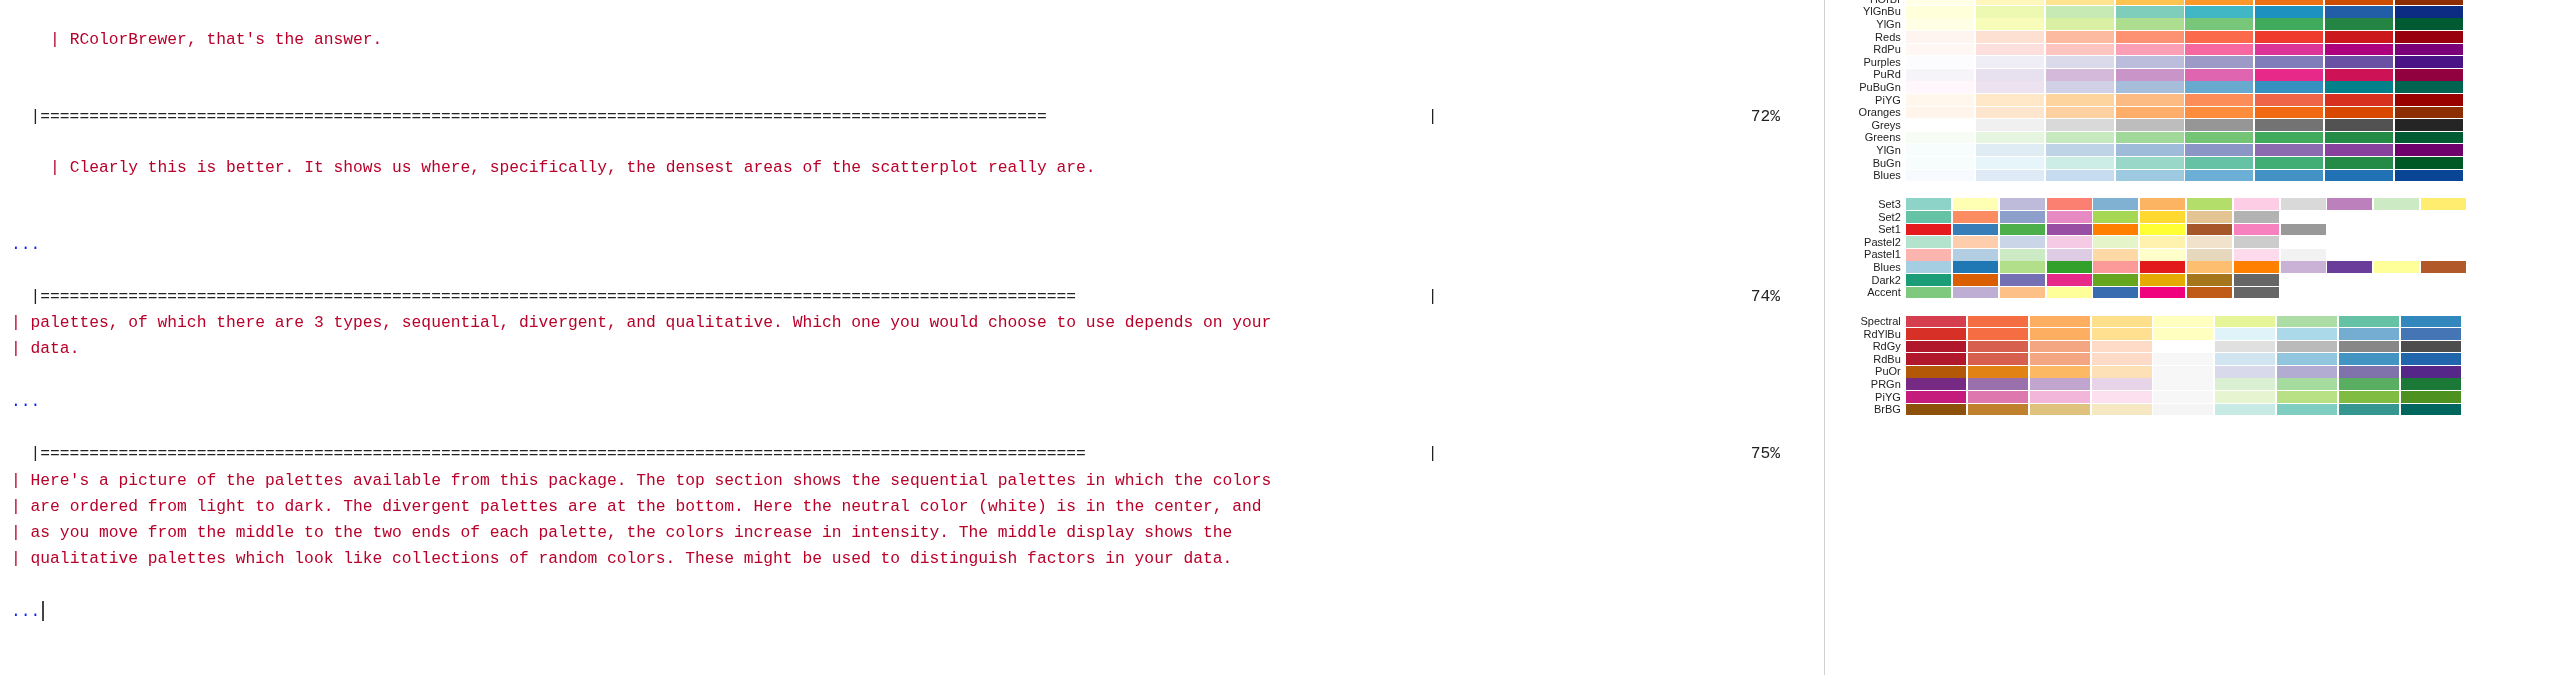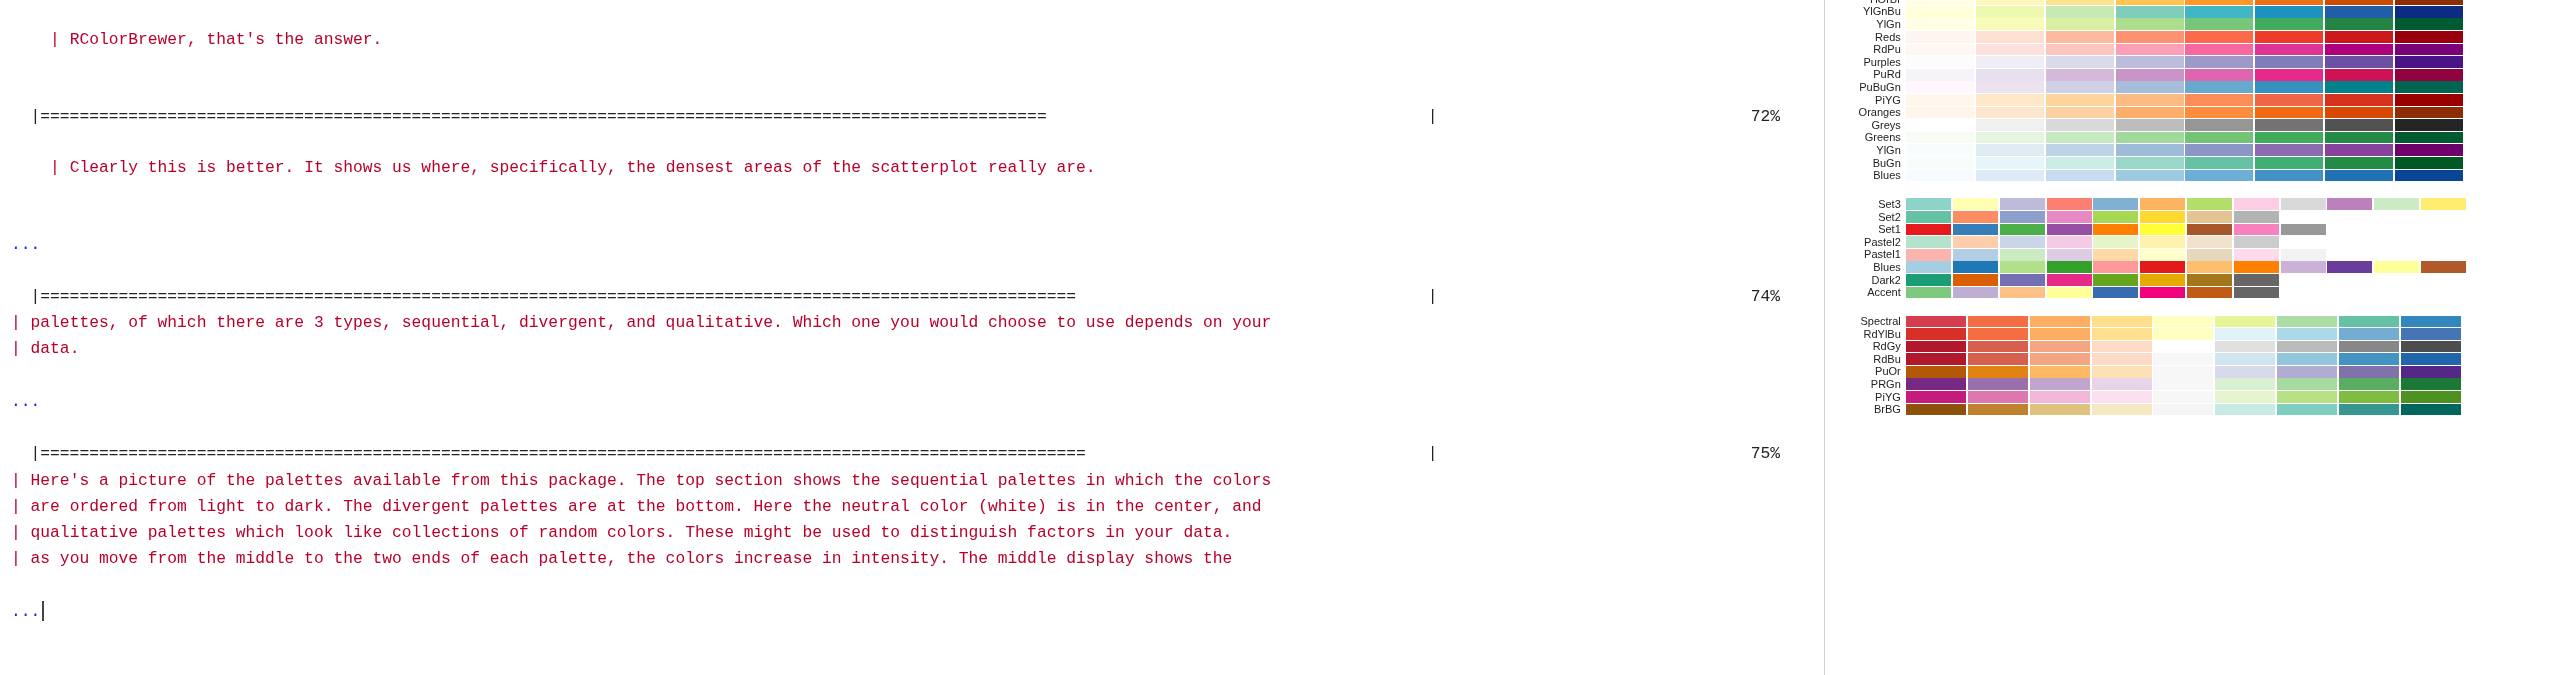--- a/index.html
+++ b/index.html
@@ -128,22 +128,22 @@
   <div class="ellipsis block">...</div>
   <div class="block">&nbsp;</div>
 
   <div class="progress-row block">
     <span class="progress-bar-text"><span>  |</span><span>===========================================================================================================</span><span>                                   |</span></span>
     <span class="progress-pct">75%</span>
   </div>
 
   <div class="prompt-line text-red block"><span class="bar">| </span><span>Here's a picture of the palettes available from this package. The top section shows the sequential palettes in which the colors</span></div>
   <div class="prompt-line text-red block"><span class="bar">| </span><span>are ordered from light to dark. The divergent palettes are at the bottom. Here the neutral color (white) is in the center, and</span></div>
+  <div class="prompt-line text-red block"><span class="bar">| </span><span>as you move from the middle to the two ends of each palette, the colors increase in intensity. The middle display shows the</span></div>
   <div class="prompt-line text-red block"><span class="bar">| </span><span>qualitative palettes which look like collections of random colors. These might be used to distinguish factors in your data.</span></div>
-  <div class="prompt-line text-red block"><span class="bar">| </span><span>as you move from the middle to the two ends of each palette, the colors increase in intensity. The middle display shows the</span></div>
   <div class="block">&nbsp;</div>
 
   <div class="ellipsis block"><span>...</span><span class="cursor"></span></div>
 
 </div>
 
 <div class="viewer-pane">
   <div class="plot-area">
 
     <div class="palette-group" id="group-seq" style="margin-top: -7.2px;">

